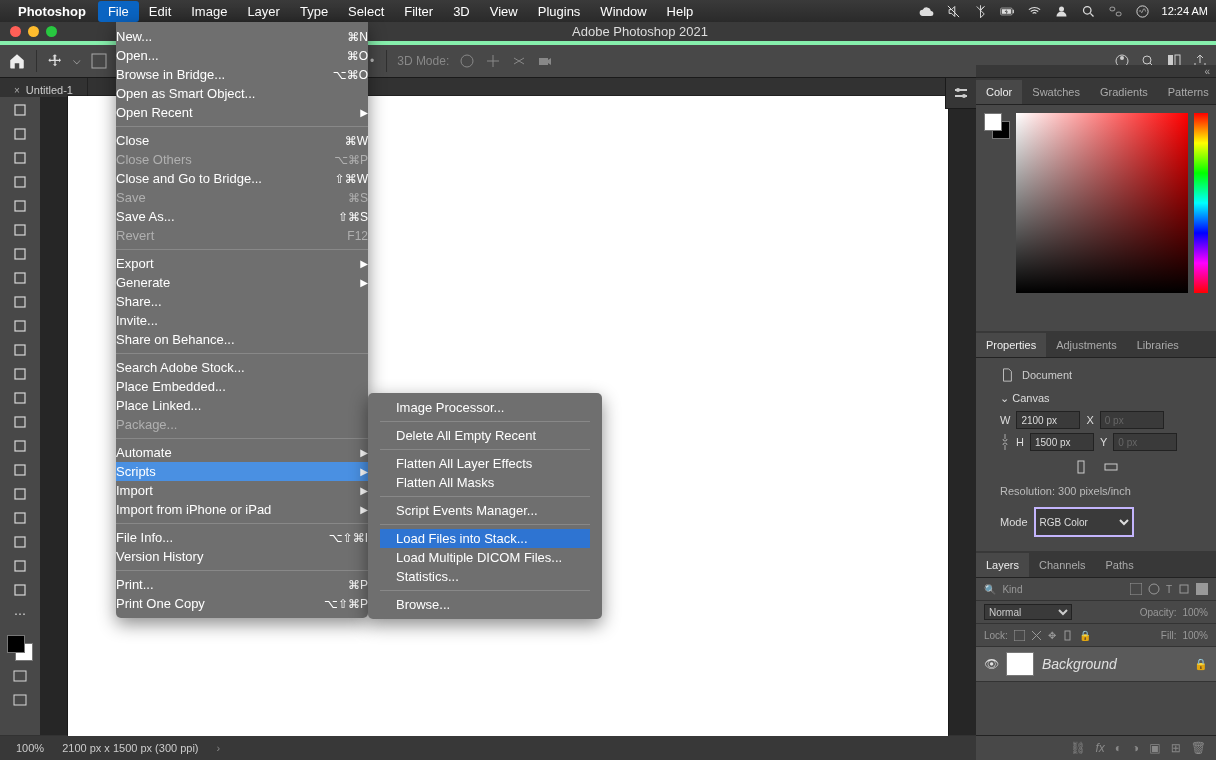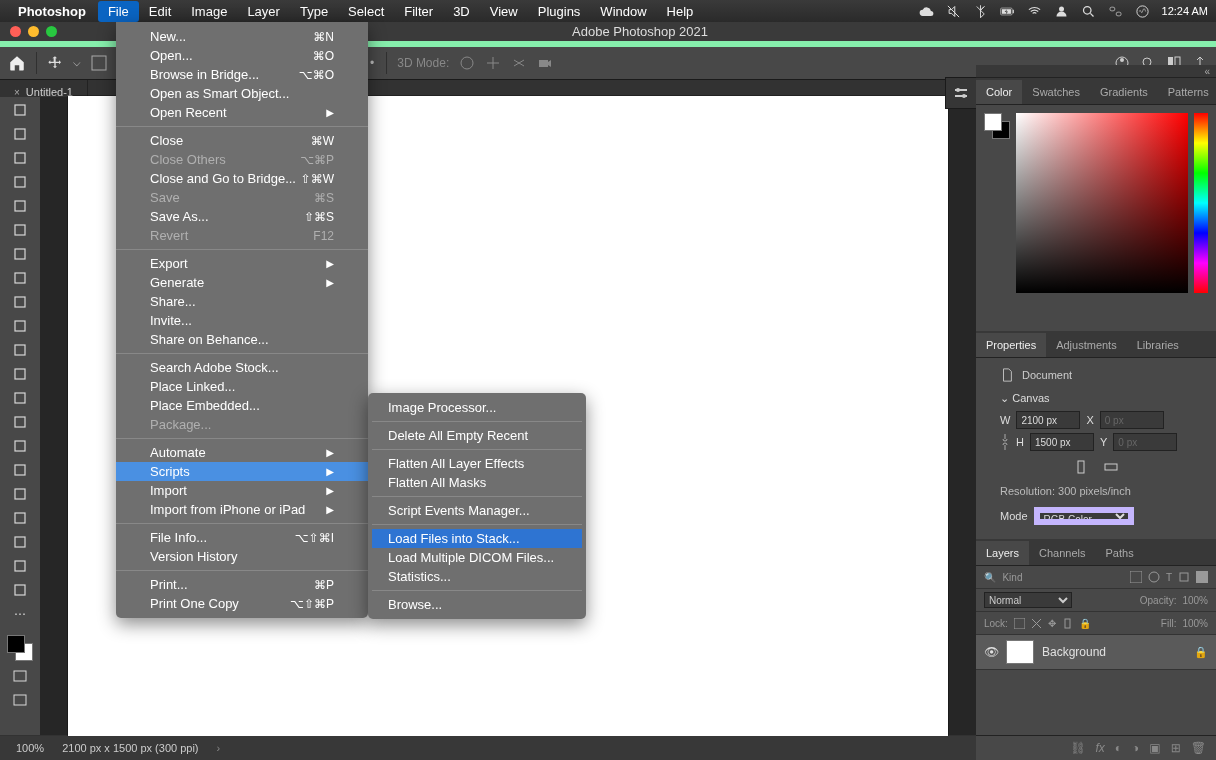--- a/index.html
+++ b/index.html
@@ -5,21 +5,21 @@
 html,body{margin:0;padding:0;width:1216px;height:760px;background:#323232;font-family:-apple-system,"Helvetica Neue",Arial,sans-serif;font-size:12px;color:#e0e0e0;overflow:hidden;-webkit-font-smoothing:antialiased}
 .mac-bar{height:22px;background:linear-gradient(#3a3a3a,#2a2a2a);display:flex;align-items:center;padding:0 8px;color:#fff;font-size:13px}
 .mac-bar .apple{font-size:15px;margin-right:10px}
 .mac-bar .app{font-weight:700;margin-right:12px}
 .mac-bar .menus{display:flex;gap:0}
 .mac-bar .menus span{padding:3px 10px;border-radius:3px;cursor:default}
 .mac-bar .menus span.open{background:#0a64c2}
 .mac-bar .spacer{flex:1}
 .mac-bar .right{display:flex;align-items:center;gap:12px;font-size:11px}
 .mac-bar .right svg{width:15px;height:15px;fill:#ddd}
-.window-chrome{height:19px;background:#3a3a3a;display:flex;align-items:center;padding-left:10px;gap:7px;border-bottom:6px solid #86efac}
+.window-chrome{height:19px;background:#3a3a3a;display:flex;align-items:center;padding-left:10px;gap:7px;border-bottom:4px solid #86efac}
 .traffic{width:11px;height:11px;border-radius:50%}
 .t-close{background:#ff5f57}.t-min{background:#febc2e}.t-max{background:#28c840}
 .title-bar{flex:1;text-align:center;color:#ddd;font-size:13px}
 .option-bar{height:32px;background:#484848;display:flex;align-items:center;padding:0 8px;gap:10px;border-bottom:1px solid #1a1a1a;position:relative}
 .option-bar .home{width:18px;height:18px;fill:#eee}
 .option-bar .sep{width:1px;height:22px;background:#303030}
 .option-bar .ico{width:16px;height:16px;fill:#bdbdbd}
 .option-bar .dots{color:#bbb;letter-spacing:2px}
 .option-bar .right-icons{position:absolute;right:8px;display:flex;gap:10px;align-items:center}
 .tab-bar{height:24px;background:#323232;display:flex;align-items:center;border-bottom:1px solid #1a1a1a}
@@ -46,38 +46,38 @@
 .fgbg .fg{position:absolute;left:0;top:0;width:16px;height:16px;background:#fff;border:1px solid #777}
 .grad-box{flex:1;height:180px;background:linear-gradient(to bottom,rgba(0,0,0,0),#000),linear-gradient(to right,#fff,#f00)}
 .hue{width:14px;height:180px;background:linear-gradient(#f00,#ff0,#0f0,#0ff,#00f,#f0f,#f00)}
 .props-body{padding:10px 24px;font-size:11px;color:#ddd}
 .props-body .hdr{display:flex;align-items:center;gap:8px;margin-bottom:10px;color:#ccc}
 .props-body .sec{font-size:11px;color:#ddd;margin:6px 0}
 .props-body .row{display:flex;align-items:center;gap:6px;margin:4px 0}
 .props-body input{width:54px;height:16px;background:#3a3a3a;border:1px solid #222;color:#ddd;font-size:10px;padding:0 4px}
 .props-body input.dim{color:#666}
 .props-body .res{text-align:left;color:#bbb;margin:10px 0}
-.props-body select{background:#3a3a3a;border:6px solid #c4b5fd;color:#ddd;font-size:10px;height:18px;width:100px}
+.props-body select{background:#3a3a3a;border:2px solid #c4b5fd;color:#ddd;font-size:10px;height:30px;width:100px}
 .layers-body{flex:1;display:flex;flex-direction:column}
 .layer-ctrl{height:22px;display:flex;align-items:center;gap:6px;padding:0 8px;border-bottom:1px solid #333;font-size:10px;color:#999}
 .layer-ctrl select,.layer-ctrl input{background:#3a3a3a;border:1px solid #222;color:#ccc;font-size:10px;height:16px}
 .layer-row{height:34px;background:#5a5a5a;display:flex;align-items:center;gap:8px;padding:0 8px;border-bottom:1px solid #333}
 .layer-row .eye{width:14px}
 .layer-row .thumb{width:26px;height:22px;background:#fff;border:1px solid #777}
-.layer-row .name{flex:1;font-size:12px;}
+.layer-row .name{flex:1;font-size:14px;font-style:italic}
 .layer-row .lock{font-size:11px;color:#bbb}
 .layer-footer{height:24px;border-top:1px solid #222;display:flex;align-items:center;justify-content:flex-end;gap:10px;padding:0 10px;color:#888;font-size:12px}
 .menu-dd{position:absolute;top:22px;left:116px;width:252px;background:#6f6f6f;border-radius:0 0 5px 5px;box-shadow:0 6px 18px rgba(0,0,0,.45);padding:5px 0;z-index:100;font-size:13px}
-.menu-dd .mi{display:flex;align-items:center;height:19px;padding:0 34px;color:#fff;cursor:default;position:relative}
+.menu-dd .mi{display:flex;align-items:center;height:19px;padding:0 0;color:#fff;cursor:default;position:relative}
 .menu-dd .mi.dis{color:#b0b0b0}
 .menu-dd .mi.hl{background:#4a90e2}
 .menu-dd .mi .sc{margin-left:auto;font-size:12px}
 .menu-dd .mi .ar{margin-left:auto;font-size:10px}
 .menu-dd hr{border:none;border-top:1px solid #888;margin:4px 0}
-.submenu{position:absolute;top:393px;left:368px;width:210px;background:#6f6f6f;border-radius:5px;box-shadow:0 6px 18px rgba(0,0,0,.45);padding:5px 4px;z-index:101;font-size:13px}
+.submenu{position:absolute;top:393px;left:368px;width:210px;background:#6f6f6f;border-radius:5px;box-shadow:0 6px 18px rgba(0,0,0,.45);padding:5px 12px;z-index:101;font-size:13px}
 .submenu .mi{display:flex;align-items:center;height:19px;padding:0 16px;color:#fff;cursor:default}
 .submenu .mi.hl{background:#2e74d2}
 .submenu hr{border:none;border-top:1px solid #888;margin:4px 0}
 </style>
 </head>
 <body>
 
 <div class="mac-bar">
   <span class="apple"></span>
   <span class="app">Photoshop</span>
@@ -557,24 +557,24 @@
       <span>Invite...</span>
     </div>
     <div class="mi">
       <span>Share on Behance...</span>
     </div>
     <hr>
     <div class="mi">
       <span>Search Adobe Stock...</span>
     </div>
     <div class="mi">
+      <span>Place Embedded...</span>
+    </div>
+    <div class="mi">
       <span>Place Linked...</span>
-    </div>
-    <div class="mi">
-      <span>Place Embedded...</span>
     </div>
     <div class="mi dis">
       <span>Package...</span>
     </div>
     <hr>
     <div class="mi">
       <span>Automate</span>
       <span class="ar">▶</span>
     </div>
     <div class="mi hl">

